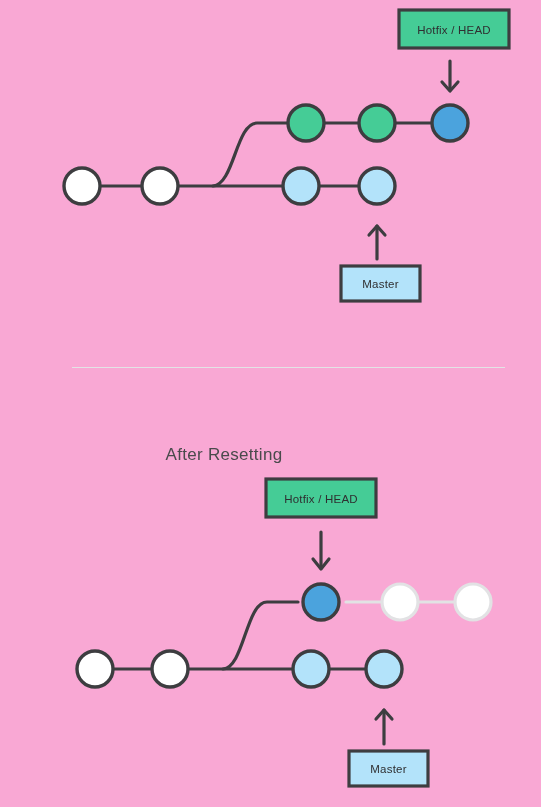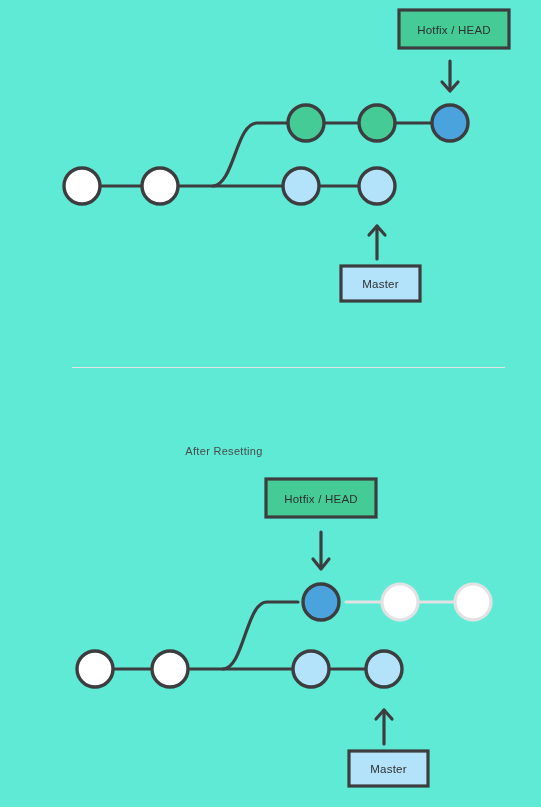--- a/index.html
+++ b/index.html
@@ -11,21 +11,21 @@
     width: 541px;
     height: 807px;
     font-family: "Liberation Sans", sans-serif;
     color: #3a3a3c;
     overflow: hidden;
   }
   .page {
     position: relative;
     width: 541px;
     height: 807px;
-    background: #5eead4;
+    background: #f9a8d4;
   }
   .panel {
     position: absolute;
     left: 0;
     width: 541px;
   }
   #panel-before { top: 0; height: 370px; }
   #panel-after  { top: 380px; height: 427px; }
 
   .divider {
@@ -36,21 +36,21 @@
     height: 1px;
     background: #e3e3e5;
   }
 
   .panel-title {
     position: absolute;
     top: 445px;
     left: 0;
     width: 448px;
     text-align: center;
-    font-size: 11px;
+    font-size: 17px;
     letter-spacing: 0.3px;
     color: #4a4a4c;
   }
 
   svg { display: block; overflow: visible; }
 
   .edge        { stroke: #3d3d40; stroke-width: 3.2; fill: none; stroke-linecap: round; }
   .edge-faded  { stroke: #e2e2e4; stroke-width: 3.2; fill: none; stroke-linecap: round; }
   .node        { stroke: #3d3d40; stroke-width: 3.4; }
   .node-faded  { stroke: #e2e2e4; stroke-width: 3.2; fill: #ffffff; }

